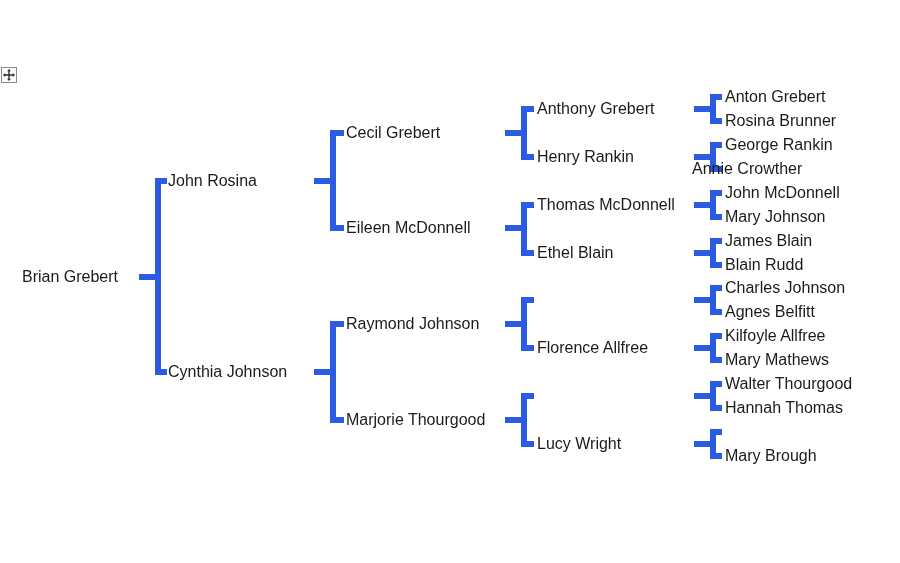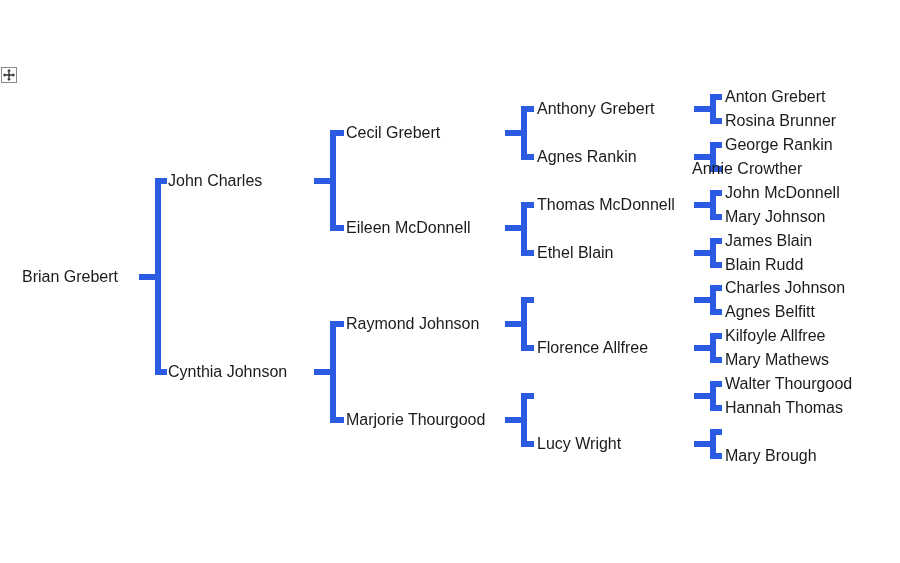--- a/index.html
+++ b/index.html
@@ -114,30 +114,30 @@
       </g>
       <g>
         <path d="M722 432 H713 V456 H722"></path>
           <path d="M694 444 H716"></path>
       </g>
     </g>
   </svg>
 
   <div class="person" style="left:22px;top:277px">Brian Grebert</div>
 
-  <div class="person" style="left:168px;top:181px">John Charles</div>
+  <div class="person" style="left:168px;top:181px">John Rosina</div>
   <div class="person" style="left:168px;top:372px">Cynthia Johnson</div>
 
   <div class="person" style="left:346px;top:133px">Cecil Grebert</div>
   <div class="person" style="left:346px;top:228px">Eileen McDonnell</div>
   <div class="person" style="left:346px;top:324px">Raymond Johnson</div>
   <div class="person" style="left:346px;top:420px">Marjorie Thourgood</div>
 
   <div class="person" style="left:537px;top:109px">Anthony Grebert</div>
-  <div class="person" style="left:537px;top:157px">Agnes Rankin</div>
+  <div class="person" style="left:537px;top:157px">Henry Rankin</div>
   <div class="person" style="left:537px;top:205px">Thomas McDonnell</div>
   <div class="person" style="left:537px;top:253px">Ethel Blain</div>
   <div class="person" style="left:537px;top:348px">Florence Allfree</div>
   <div class="person" style="left:537px;top:444px">Lucy Wright</div>
 
   <div class="person" style="left:725px;top:97px">Anton Grebert</div>
   <div class="person" style="left:725px;top:121px">Rosina Brunner</div>
   <div class="person" style="left:725px;top:145px">George Rankin</div>
   <div class="person" style="left:692px;top:169px">Annie Crowther</div>
   <div class="person" style="left:725px;top:193px">John McDonnell</div>

